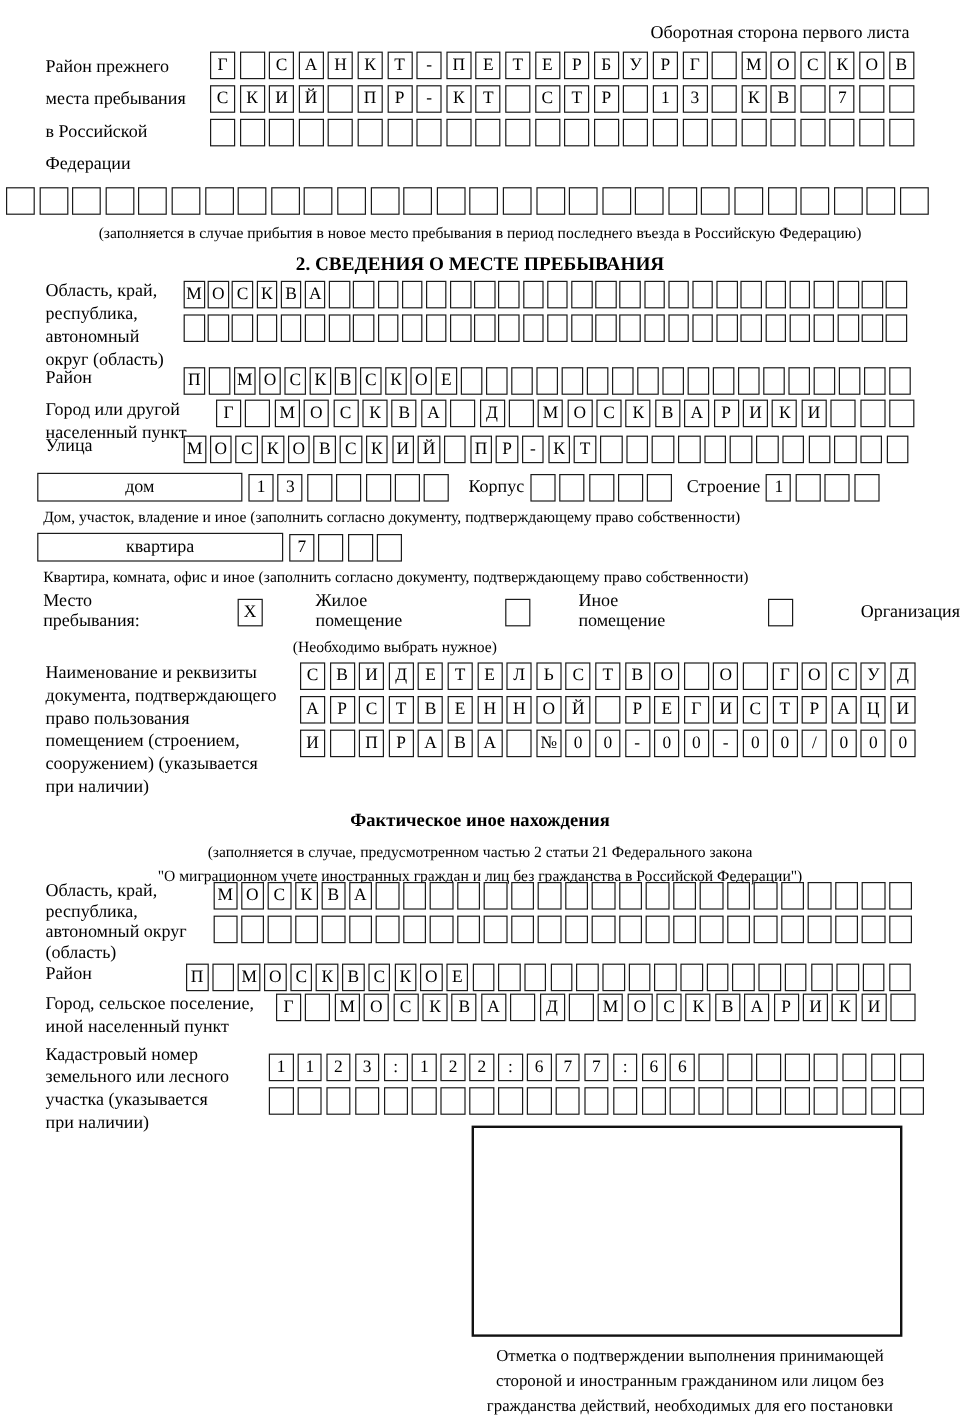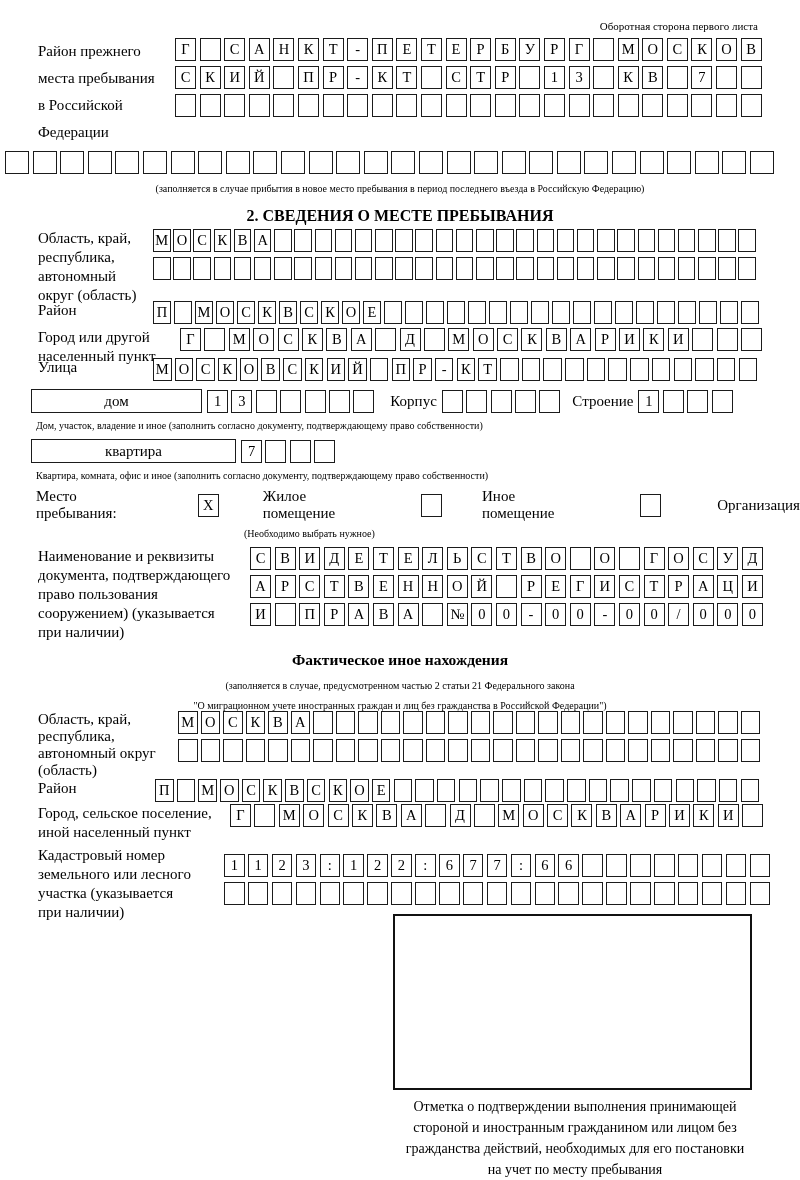--- a/index.html
+++ b/index.html
@@ -1,18 +1,18 @@
 <!DOCTYPE html>
 <html><head>
 <meta charset="utf-8">
 <style>
   html,body{margin:0;padding:0;background:#fff;}
   .page{position:relative;width:800px;height:1180px;background:#fff;overflow:hidden;
         font-family:"Liberation Serif","DejaVu Serif",serif;color:#000;font-size:15px;}
-  .header-note{padding:20px 42px 0 0;text-align:right;font-size:11px;}
+  .header-note{padding:20px 42px 0 0;text-align:right;font-size:15px;}
 
   .field{display:flex;align-items:flex-start;margin-left:38px;}
   .label{flex:none;line-height:19px;font-size:15px;}
   .lh27{line-height:27px;}
   .lh17{line-height:17px;}
   .rows{display:flex;flex-direction:column;gap:5px;}
   .cellrow{display:flex;}
   .cell{box-sizing:border-box;flex:none;border:1.6px solid #1b1b1b;height:23px;background:#fff;
         display:flex;align-items:center;justify-content:center;font-size:14.5px;}
 
@@ -35,21 +35,21 @@
   .w-obl1{width:115px}
   .w-ray1{width:115px}
   .w-gor1{width:142px}
   .w-ul{width:115px}
   .w-doc{width:212px}
   .w-obl2{width:140px}
   .w-ray2{width:117px}
   .w-gor2{width:192px}
   .w-kad{width:186px}
 
-  .caption{font-size:10px;line-height:18px;}
+  .caption{font-size:13px;line-height:18px;}
   .center{text-align:center;}
   .caption-left{margin-left:36px;}
   .section-title{font-weight:bold;text-align:center;font-size:16px;margin-top:8px;line-height:19px;font-family:Liberation Serif, serif;}
   .sub-title{font-weight:bold;text-align:center;font-size:15.5px;margin-top:8px;line-height:19px;}
 
   .dom-row{display:flex;align-items:center;margin-left:31px;}
   .wide-box{box-sizing:border-box;border:1.7px solid #1b1b1b;height:24px;flex:none;
             display:flex;align-items:center;justify-content:center;font-size:15px;}
   .dom-box{width:171px;margin-right:5px;}
   .kv-box{width:205px;margin-right:5px;}
@@ -422,20 +422,21 @@
     <span class="checkbox" style="margin-left:18px"></span>
     <span style="margin-left:24px">Организация</span>
   </div>
   <div class="caption" style="margin:3px 0 0 244px">(Необходимо выбрать нужное)</div>
 
   <div class="field mt4">
     <div class="label w-doc">
       <div>Наименование и реквизиты</div>
       <div>документа, подтверждающего</div>
       <div>право пользования</div>
+      <div>помещением (строением,</div>
       <div>сооружением) (указывается</div>
       <div>при наличии)</div>
     </div>
     <div class="rows">
       <div class="cellrow r-doc">
           <span class="cell">С</span>
           <span class="cell">В</span>
           <span class="cell">И</span>
           <span class="cell">Д</span>
           <span class="cell">Е</span>

